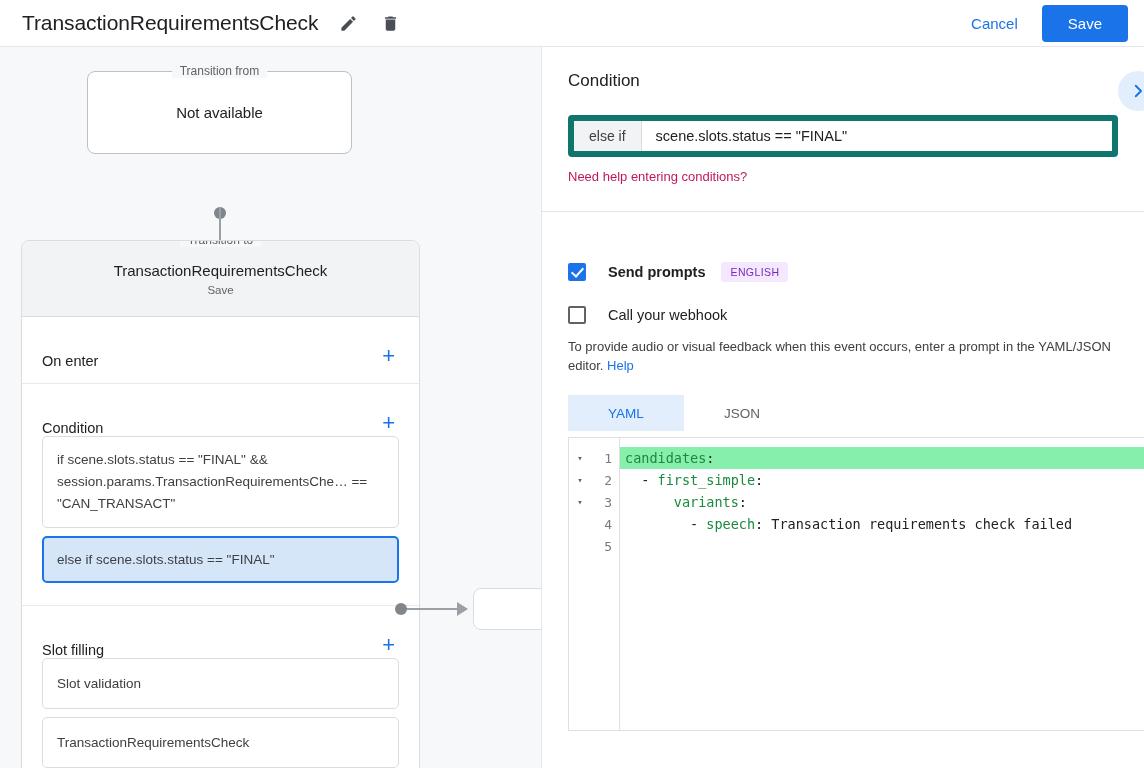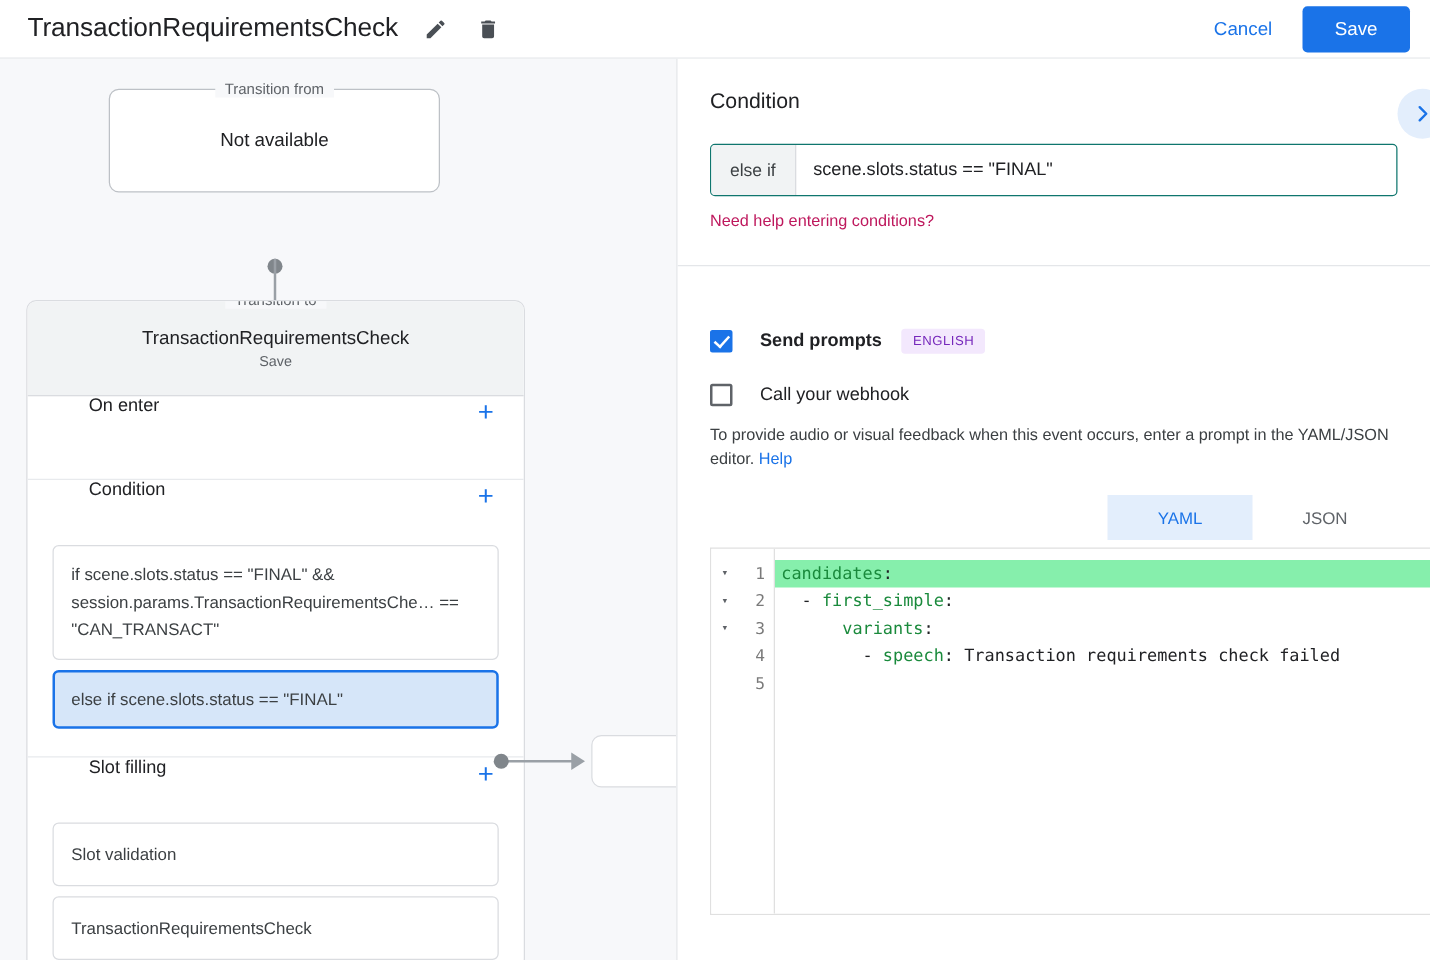--- a/index.html
+++ b/index.html
@@ -119,21 +119,21 @@
   #node-to-title { font-size: 15px; color: #202124; }
   #node-to-sub { font-size: 11.5px; color: #5f6368; margin-top: 5px; }
 
   .section {
     border-bottom: 1px solid #e8eaed;
     padding: 0 20px 14px 20px;
   }
   .section.last { border-bottom: none; }
   .section-head {
     height: 52px;
-    display: flex; align-items: flex-start; justify-content: space-between; margin-left: 29px;
+    display: flex; align-items: flex-end; justify-content: space-between;
   }
   .section-title { font-size: 14.5px; color: #202124; }
   .plus-btn {
     color: #1a73e8; font-size: 22px; line-height: 1;
     cursor: pointer; padding: 2px 4px; user-select: none;
   }
 
   .cond-card {
     border: 1px solid #dadce0;
     border-radius: 5px;
@@ -207,21 +207,21 @@
     position: absolute; right: -14px; top: 24px;
     width: 40px; height: 40px;
     border-radius: 20px;
     background: #e3eefc;
     display: flex; align-items: center; justify-content: center;
     cursor: pointer;
   }
   #cond-input-row {
     margin-top: 24px;
     display: flex;
-    border: 1px solid #0f766e;
+    border: 6px solid #0f766e;
     border-radius: 4px;
     height: 42px;
     overflow: hidden;
     background: #ffffff;
   }
   #cond-prefix {
     background: #f1f3f4;
     border-right: 1px solid #dadce0;
     display: flex; align-items: center;
     padding: 0 15px;
@@ -291,21 +291,20 @@
     color: #3c4043;
     line-height: 1.48;
     max-width: 552px;
   }
   #prompt-desc a { color: #1a73e8; text-decoration: none; }
 
   #tabs {
     margin-top: 20px;
     display: flex;
     height: 36px;
-    justify-content: flex-end;
   }
   .tab {
     width: 116px;
     display: flex; align-items: center; justify-content: center;
     font-size: 13.5px;
     color: #5f6368;
     cursor: pointer;
   }
   .tab.active {
     background: #e3eefc;

